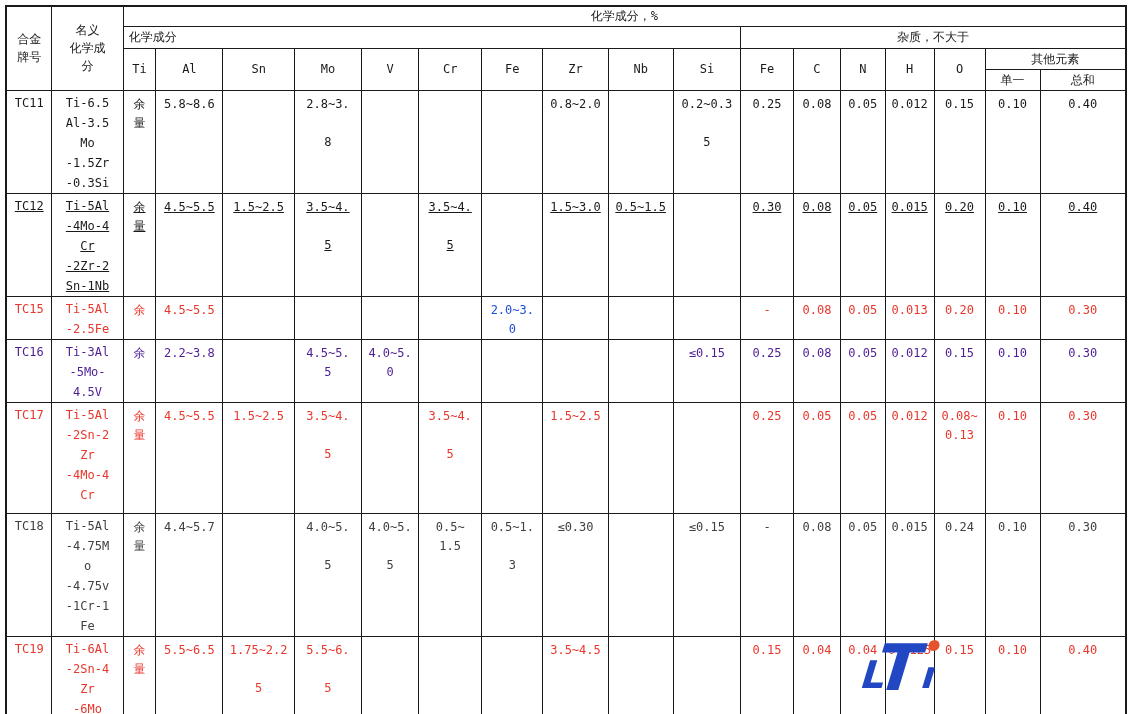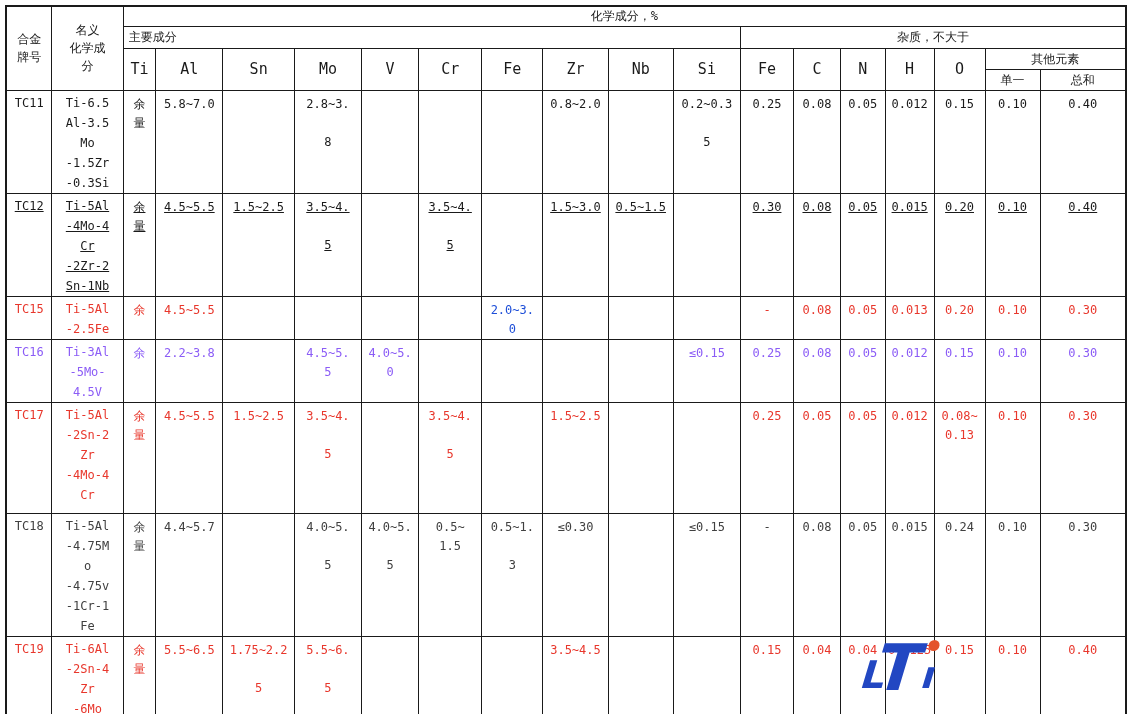--- a/index.html
+++ b/index.html
@@ -34,21 +34,21 @@
     font-weight: normal;
     font-size: 12px;
     vertical-align: middle;
     line-height: 18px;
   }
   tr.h1 { height: 20px; }
   tr.h2 { height: 22px; }
   tr.h3 { height: 21px; }
   tr.h4 { height: 21px; }
   th.main-h { text-align: left; padding-left: 5px; }
-  th.sym { font-size: 15px; margin-left: 44px; }
+  th.sym { font-size: 12px; margin-left: 44px; }
   tbody td {
     vertical-align: top;
     line-height: 20px;
     padding-top: 2px;
   }
   tbody td.val { padding-top: 4px; line-height: 19px; }
   tbody tr:nth-child(1) { height: 101px; }
   tbody tr:nth-child(2) { height: 97px; }
   tbody tr:nth-child(3) { height: 43px; }
   tbody tr:nth-child(4) { height: 54px; }
@@ -117,21 +117,21 @@
     <thead>
       <tr class="h1">
         <th rowspan="4">合金
 牌号</th>
         <th rowspan="4">名义
 化学成
 分</th>
         <th colspan="17">化学成分，%</th>
       </tr>
       <tr class="h2">
-        <th colspan="10" class="main-h">主要成分</th>
+        <th colspan="10" class="main-h">化学成分</th>
         <th colspan="7">杂质，不大于</th>
       </tr>
       <tr class="h3">
         <th rowspan="2" class="sym">Ti</th>
         <th rowspan="2" class="sym">Al</th>
         <th rowspan="2" class="sym">Sn</th>
         <th rowspan="2" class="sym">Mo</th>
         <th rowspan="2" class="sym">V</th>
         <th rowspan="2" class="sym">Cr</th>
         <th rowspan="2" class="sym">Fe</th>
@@ -153,21 +153,21 @@
     <tbody>
         <tr style="color: rgb(26, 26, 26);">
           <td class="grade">TC11</td>
           <td class="nominal">Ti-6.5
 Al-3.5
 Mo
 -1.5Zr
 -0.3Si</td>
           <td class="val">余
 量</td>
-          <td class="val">5.8~7.0</td>
+          <td class="val">5.8~8.6</td>
           <td class="val"></td>
           <td class="val">2.8~3.
 
 8</td>
           <td class="val"></td>
           <td class="val"></td>
           <td class="val"></td>
           <td class="val">0.8~2.0</td>
           <td class="val"></td>
           <td class="val">0.2~0.3
@@ -227,21 +227,21 @@
           <td class="val"></td>
           <td class="val"></td>
           <td class="val">-</td>
           <td class="val">0.08</td>
           <td class="val">0.05</td>
           <td class="val">0.013</td>
           <td class="val">0.20</td>
           <td class="val">0.10</td>
           <td class="val">0.30</td>
         </tr>
-        <tr style="color: #8b5cf6; padding-left: 12px;">
+        <tr style="color: #4c1d95; padding-left: 12px;">
           <td class="grade">TC16</td>
           <td class="nominal">Ti-3Al
 -5Mo-
 4.5V</td>
           <td class="val">余</td>
           <td class="val">2.2~3.8</td>
           <td class="val"></td>
           <td class="val">4.5~5.
 5</td>
           <td class="val">4.0~5.

